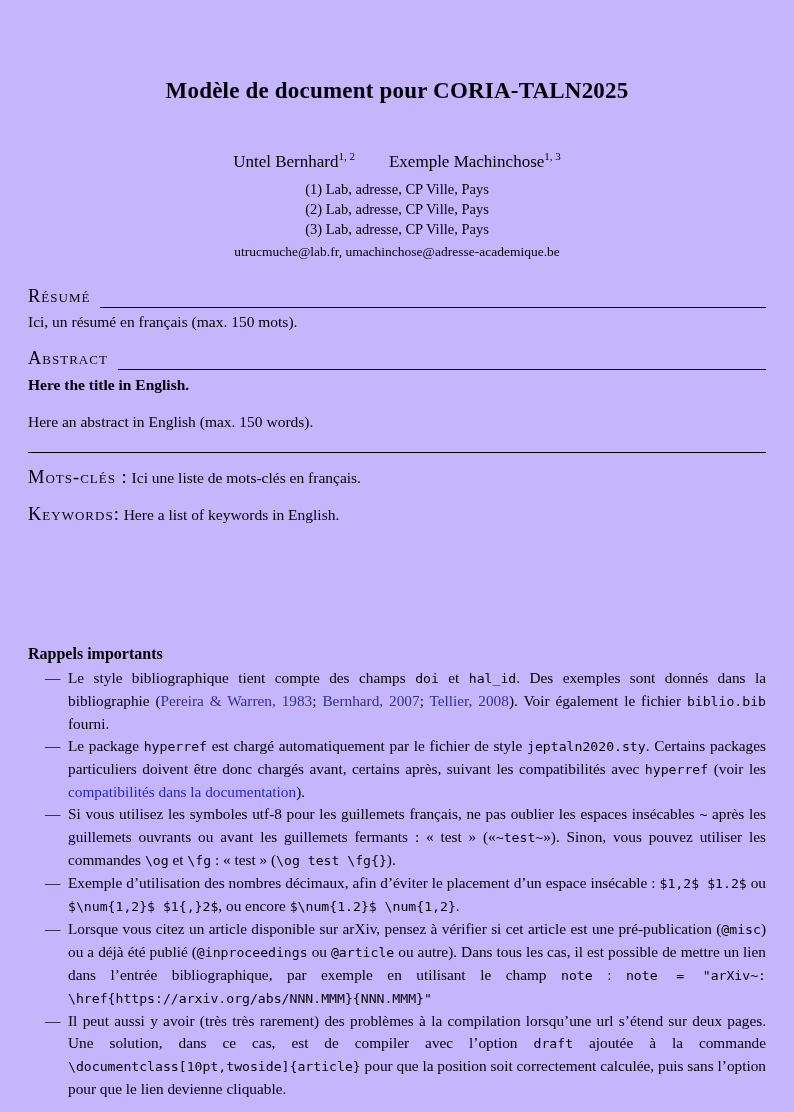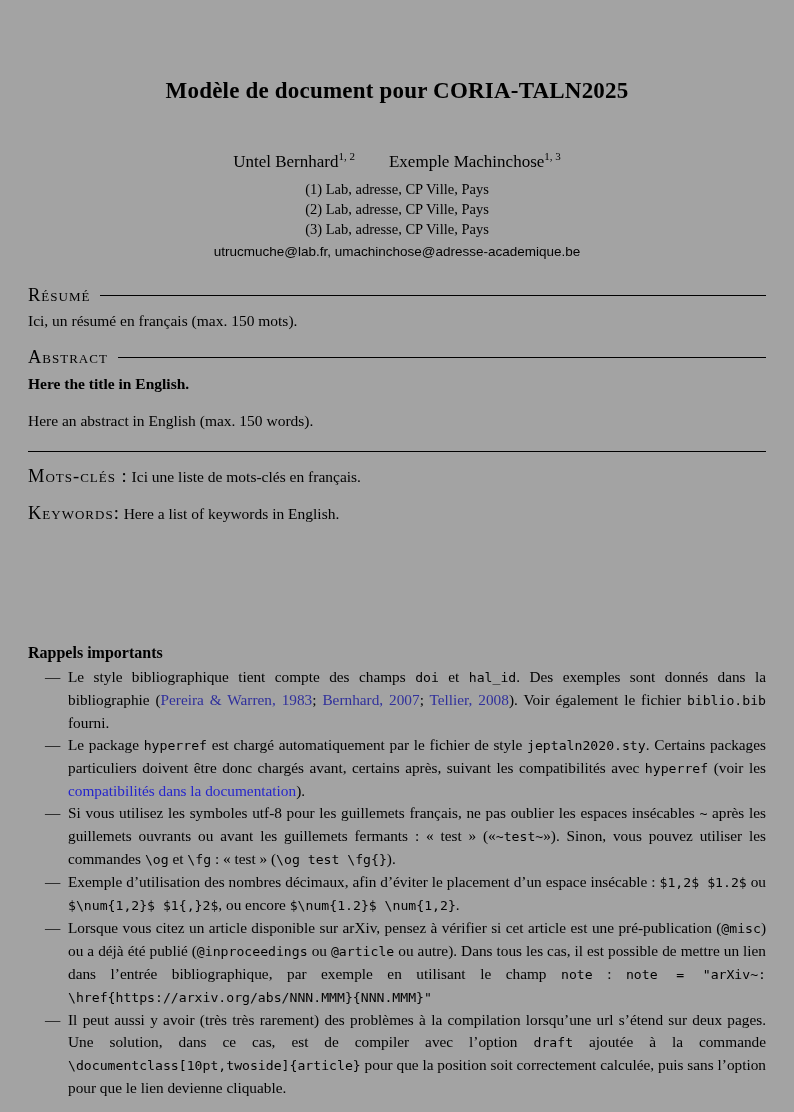--- a/index.html
+++ b/index.html
@@ -4,21 +4,21 @@
 <style>
   * { margin:0; padding:0; box-sizing:border-box; }
   html, body { background:#ffffff; }
   body {
     font-family:"Liberation Serif","DejaVu Serif",serif;
     color:#000000;
   }
   .page {
     width:794px; height:1112px;
     margin:0 auto;
-    background:#a3a3a3;
+    background:#c4b5fd;
     padding:78px 28px 0 28px;
     overflow:hidden;
     position:relative;
   }
   
   .title {
     text-align:center;
     font-size:23px;
     font-weight:bold;
     letter-spacing:0.2px;
@@ -31,27 +31,27 @@
   .author + .author { margin-left:34px; }
   .author sup { font-size:11px; }
   .affiliations { margin-top:7px; }
   .affil-line {
     text-align:center;
     font-size:14.5px;
     line-height:20px;
   }
   .emails {
     text-align:center;
-    font-family:Liberation Sans, sans-serif;
+    font-family:Liberation Serif, serif;
     font-size:13.5px;
     margin-top:5px;
   }
   
   .absec { margin-top:25px; }
-  .sec-row { display:flex; align-items:center; }
+  .sec-row { display:flex; }
   .sec-label {
     font-variant:small-caps;
     font-size:18.5px;
     letter-spacing:1px;
     white-space:nowrap;
     line-height:22px;
   }
   .sec-rule {
     flex:1;
     border-bottom:1.2px solid #000;

